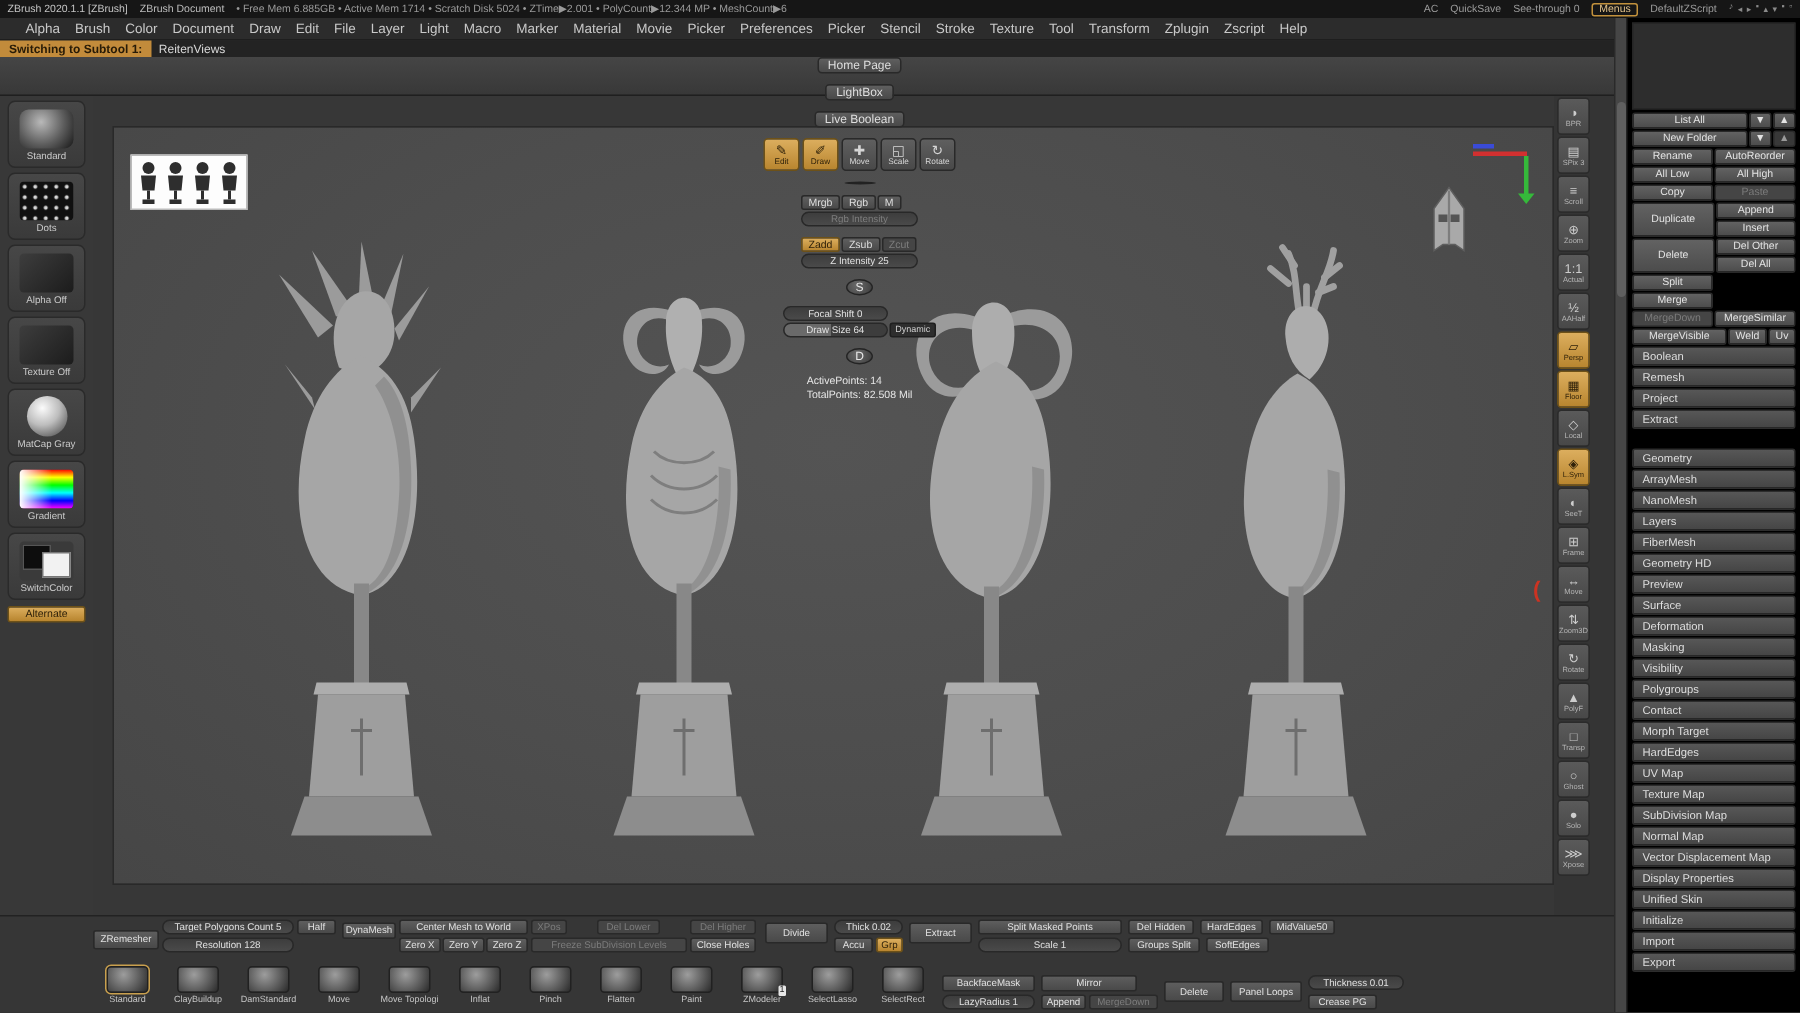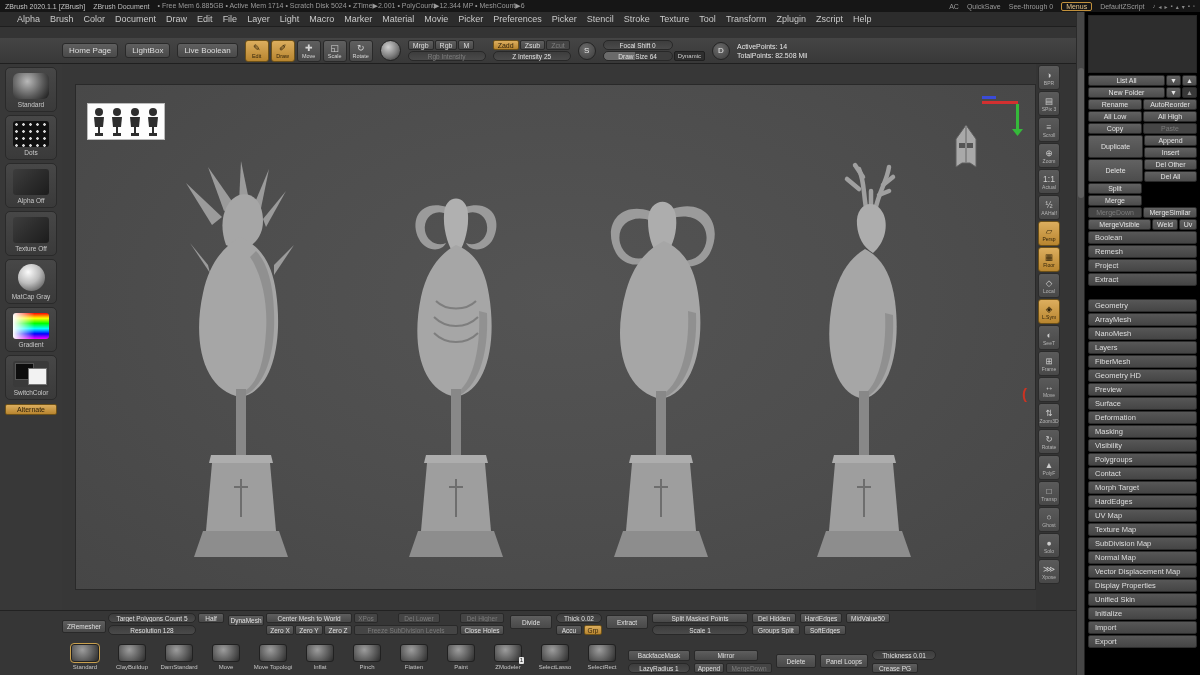--- a/index.html
+++ b/index.html
@@ -19,21 +19,21 @@
 
 .menubar{position:absolute;left:0;top:12px;width:1084px;height:15px;background:#2c2c2c;border-bottom:1px solid #1e1e1e;display:flex;align-items:center;font-size:9px;color:#c9c9c9;padding:0 12px;z-index:5;}
 .menubar .mi{padding:0 5px;cursor:default;}
 
 
 .statusrow{position:absolute;left:0;top:27px;width:1084px;height:11px;background:#232323;display:flex;align-items:center;font-size:8px;z-index:5;}
 .status-chip{background:#c28b3b;color:#271b07;font-weight:bold;height:11px;display:flex;align-items:center;padding:0 6px;}
 .status-rest{color:#d8d8d8;margin-left:5px;}
 
 
-.topshelf{position:absolute;left:0;top:38px;width:1084px;height:26px;background:linear-gradient(#454545,#383838);border-bottom:1px solid #1f1f1f;display:flex;align-items:center;gap:7px;padding-left:62px;z-index:5;}
+.topshelf{position:absolute;left:0;top:38px;width:1084px;height:26px;background:linear-gradient(#454545,#383838);border-bottom:1px solid #1f1f1f;display:flex;align-items:center;gap:7px;padding-left:62px;z-index:5;flex-direction:column;}
 .tbtn{background:linear-gradient(#5f5f5f,#494949);border:1px solid #292929;border-radius:3px;color:#dedede;font-size:8px;height:15px;display:flex;align-items:center;padding:0 6px;white-space:nowrap;}
 .tbtn.mini{height:10px;font-size:7px;padding:0 4px;border-radius:2px;}
 .tbtn.orange,.modebtn.active{background:linear-gradient(#dcae5e,#b8852f);color:#30220a;border-color:#6d5118;}
 .tbtn.dis{background:#454545;color:#7d7d7d;}
 .modes{display:flex;gap:2px;}
 .modebtn{width:24px;height:22px;display:flex;flex-direction:column;align-items:center;justify-content:center;background:linear-gradient(#5f5f5f,#494949);border:1px solid #292929;border-radius:3px;color:#d6d6d6;}
 .modebtn .mglyph{font-size:9px;line-height:10px;}
 .modebtn .mlabel{font-size:5.5px;line-height:6px;}
 .brushball{width:21px;height:21px;border-radius:50%;background:radial-gradient(circle at 38% 32%,#cfcfcf,#7c7c7c 55%,#3a3a3a 90%);border:1px solid #222;}
 .vstack{display:flex;flex-direction:column;gap:1px;}
@@ -158,20 +158,24 @@
       <span class="mi">Stencil</span>
       <span class="mi">Stroke</span>
       <span class="mi">Texture</span>
       <span class="mi">Tool</span>
       <span class="mi">Transform</span>
       <span class="mi">Zplugin</span>
       <span class="mi">Zscript</span>
       <span class="mi">Help</span>
     </div>
 
+  <div class="statusrow">
+    <span class="status-chip">Switching to Subtool 1:</span>
+    <span class="status-rest">ReitenViews</span>
+  </div>
 
   <div class="topshelf">
     <button class="tbtn">Home Page</button>
     <button class="tbtn">LightBox</button>
     <button class="tbtn">Live Boolean</button>
     <div class="modes">
 
         <div class="modebtn active">
           <span class="mglyph">✎</span>
           <span class="mlabel">Edit</span>

